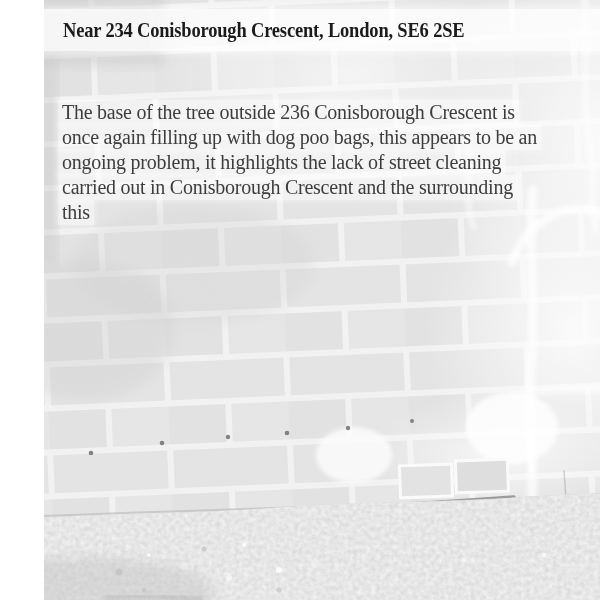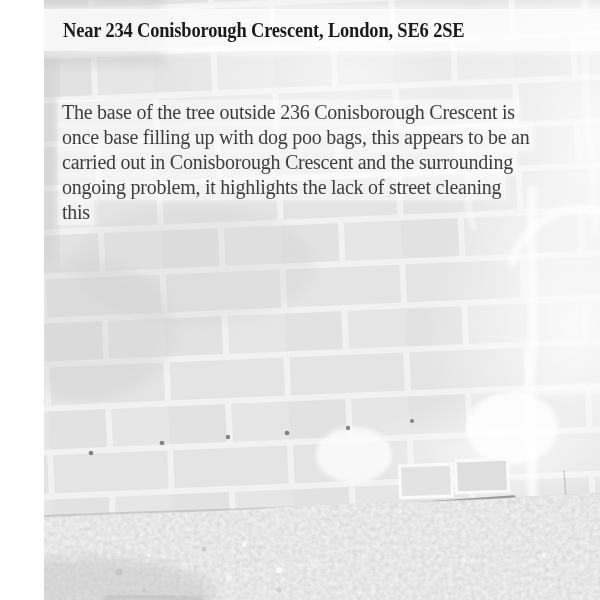--- a/index.html
+++ b/index.html
@@ -157,19 +157,19 @@
       <path d="M60,598 C90,594 130,597 160,600" stroke="#a8a8a8" stroke-width="4" opacity="0.5" fill="none" filter="url(#blur2)"></path>
     </g>
   </svg>
 
   <div class="banner">
     <span class="banner-text">Near 234 Conisborough Crescent, London, SE6 2SE</span>
   </div>
 
   <div class="desc">
     <span class="dline">The base of the tree outside 236 Conisborough Crescent is</span>
-    <span class="dline">once base filling up with dog poo bags, this appears to be an</span>
+    <span class="dline">once again filling up with dog poo bags, this appears to be an</span>
+    <span class="dline">ongoing problem, it highlights the lack of street cleaning</span>
     <span class="dline">carried out in Conisborough Crescent and the surrounding</span>
-    <span class="dline">ongoing problem, it highlights the lack of street cleaning</span>
     <span class="dline">this</span>
   </div>
 
 </div>
 
 </body></html>

